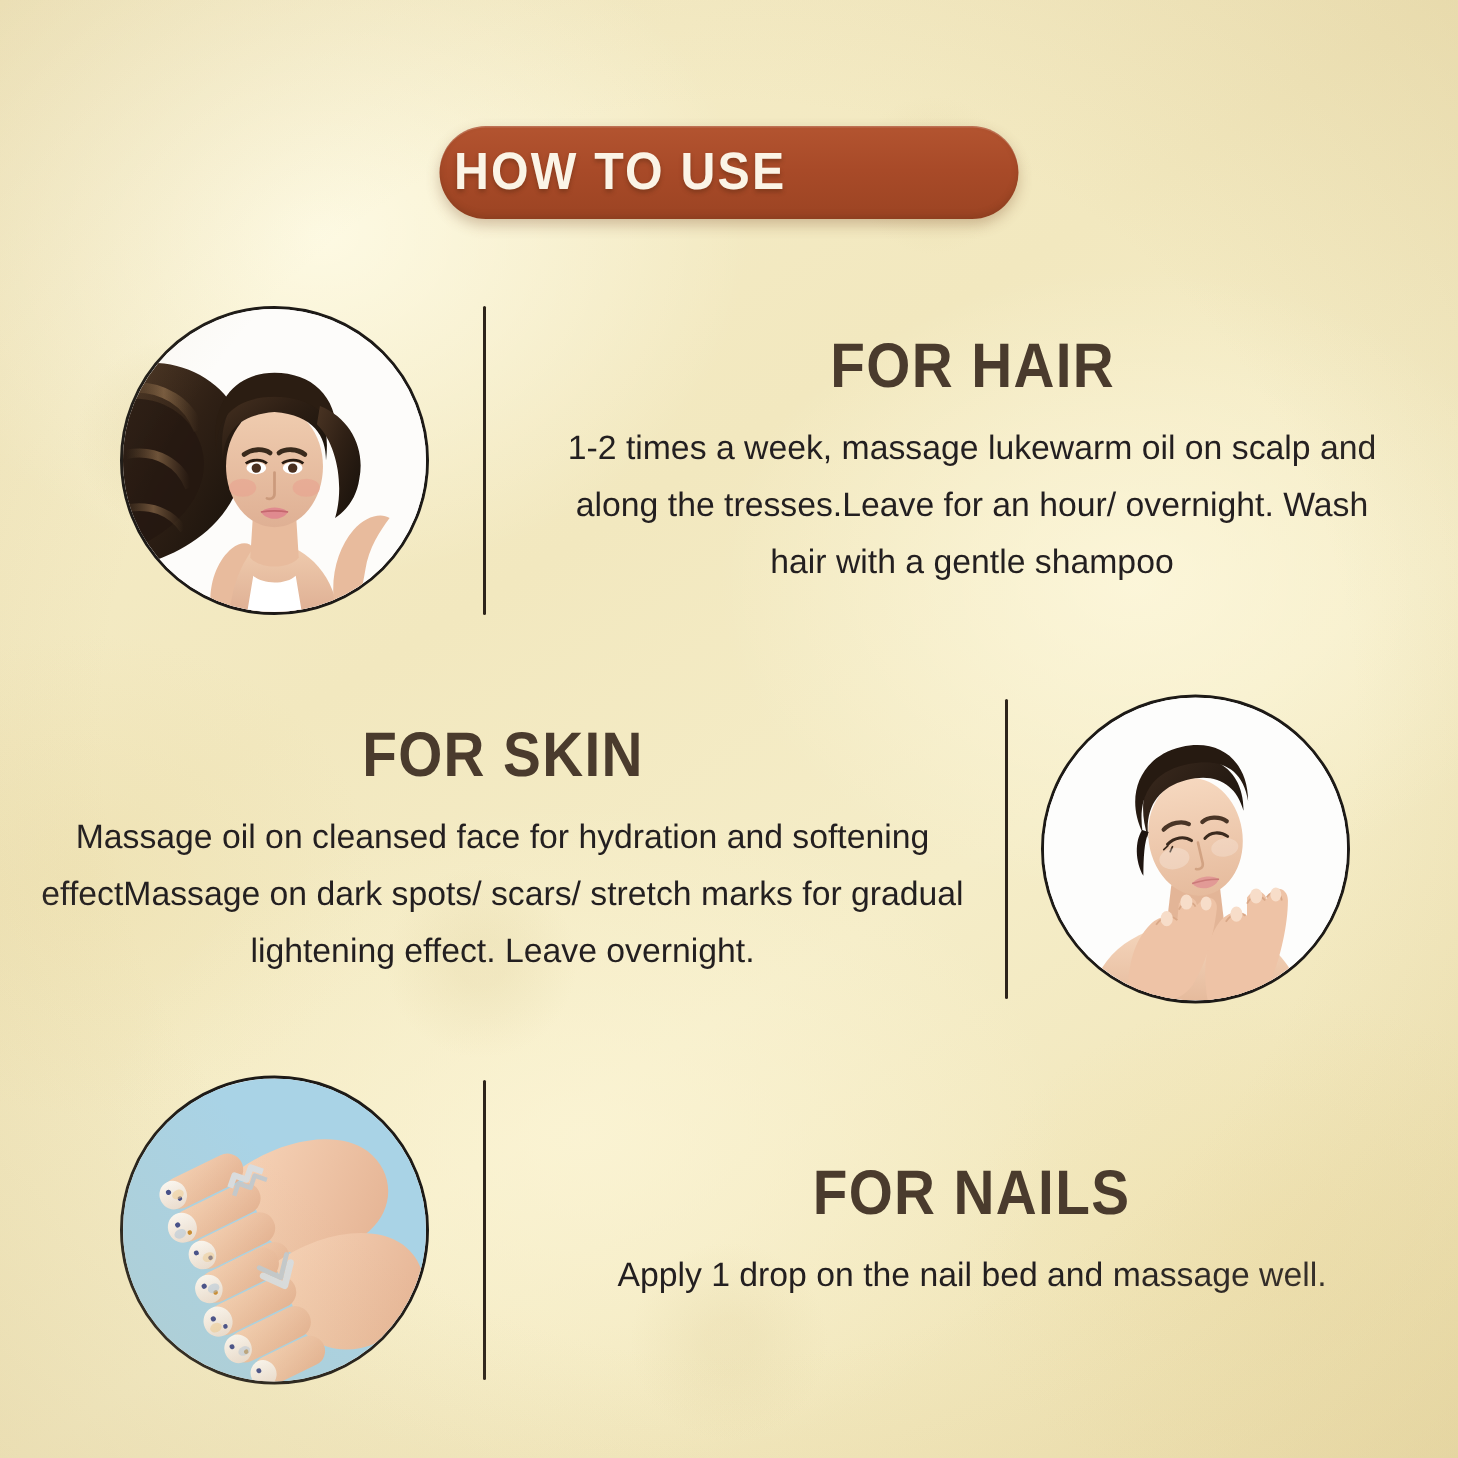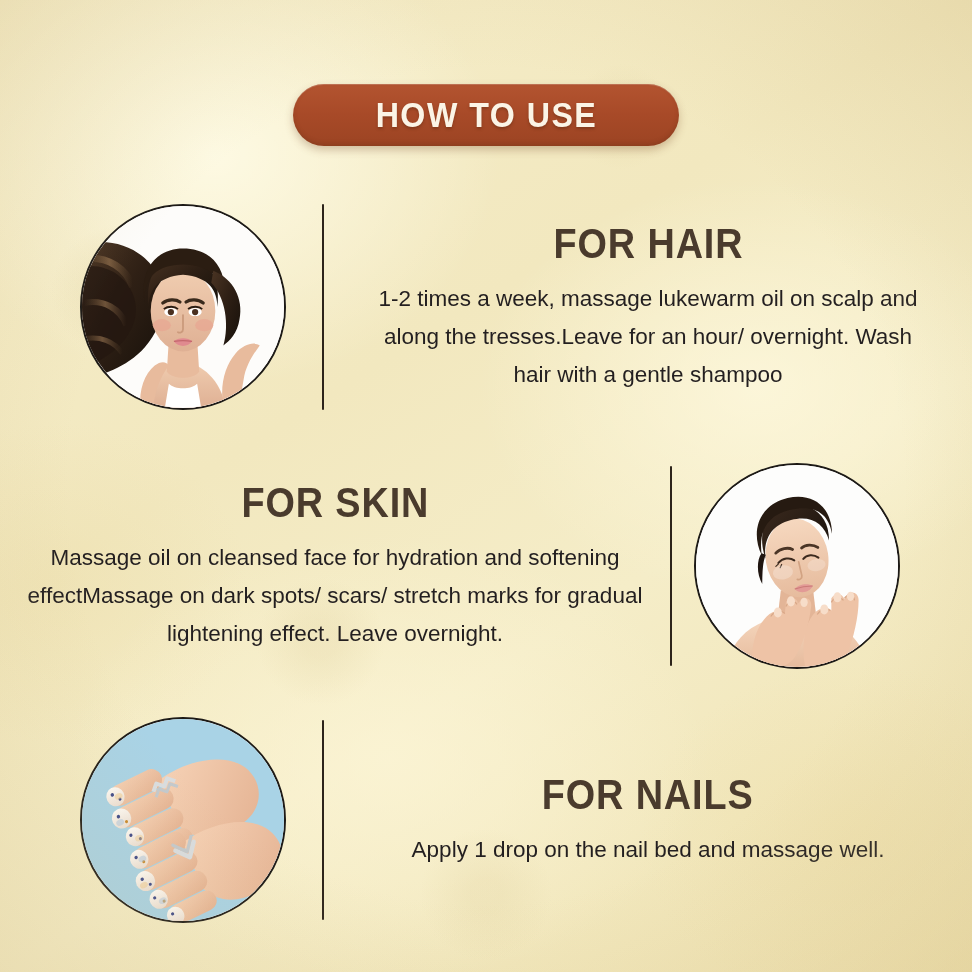--- a/index.html
+++ b/index.html
@@ -69,21 +69,20 @@
     width: 386px;
     height: 62px;
     border-radius: 34px;
     background: linear-gradient(180deg, #b35430 0%, #a84a28 48%, #9c4423 100%);
     box-shadow:
       0 4px 9px rgba(120,70,35,0.30),
       0 1px 0 rgba(255,255,255,0.18) inset,
       0 -2px 4px rgba(90,45,20,0.25) inset;
     display: flex;
     align-items: center;
-    justify-content: center;
   }
   .banner-title {
     color: #fbf4e6;
     font-family: "Liberation Sans Narrow", "Liberation Sans", sans-serif;
     font-size: 35px;
     font-weight: bold;
     letter-spacing: 1.6px;
     transform: scaleX(0.92);
     text-shadow: 0 2px 3px rgba(90,42,18,0.45);
     white-space: nowrap;

